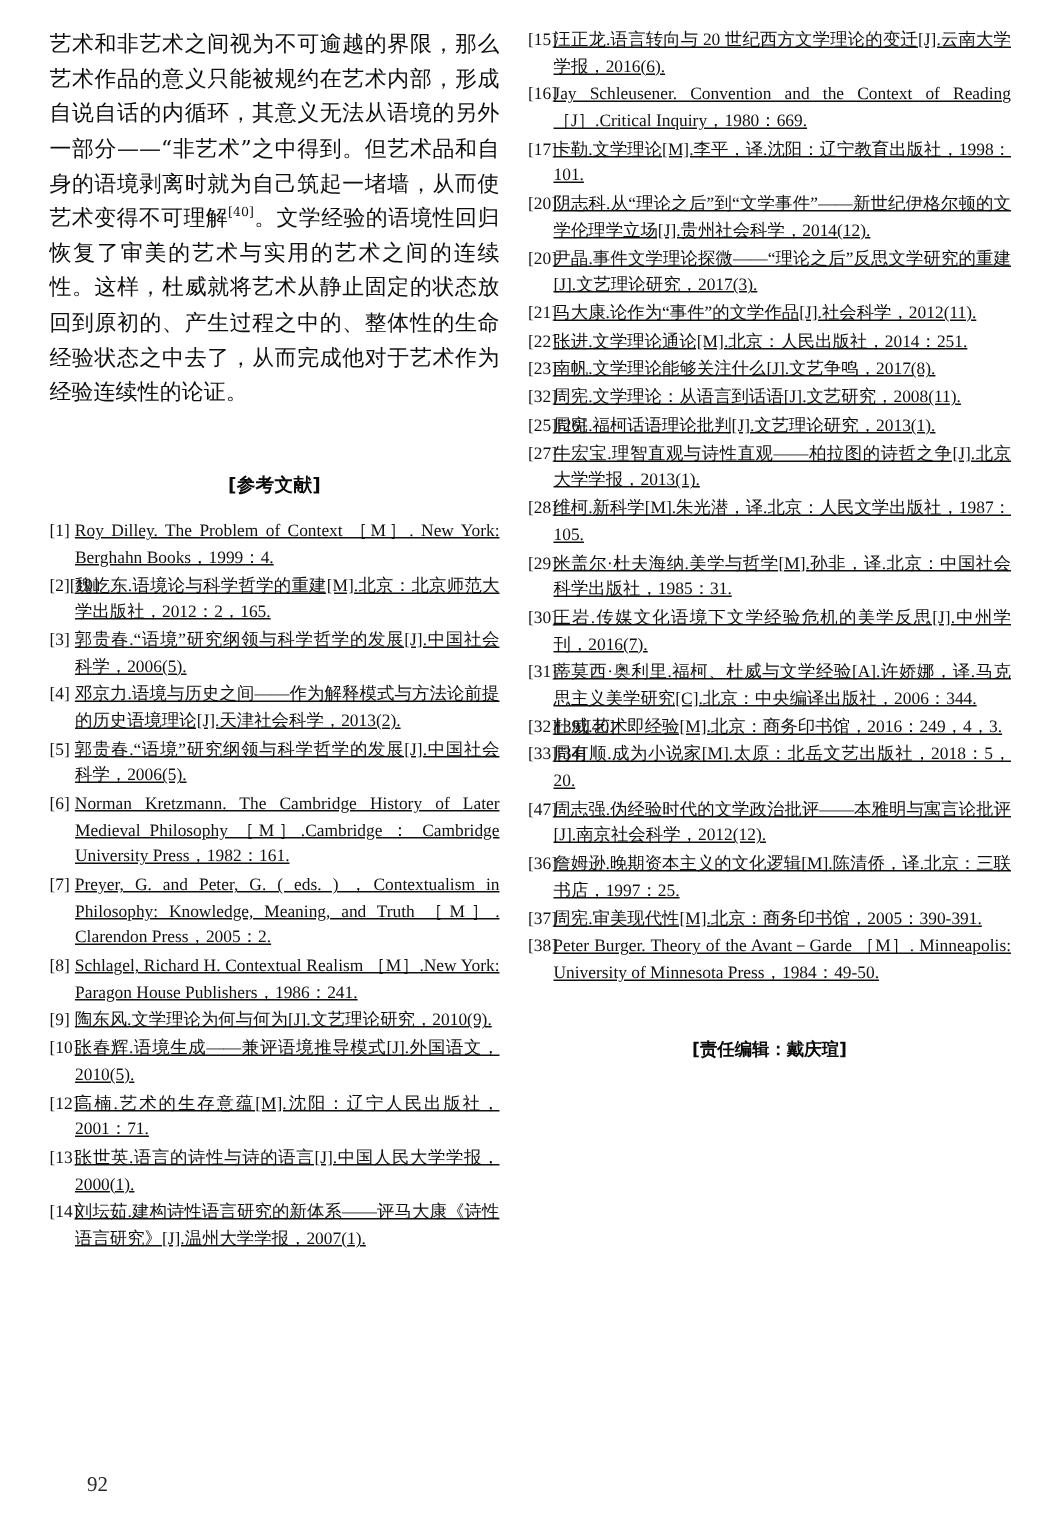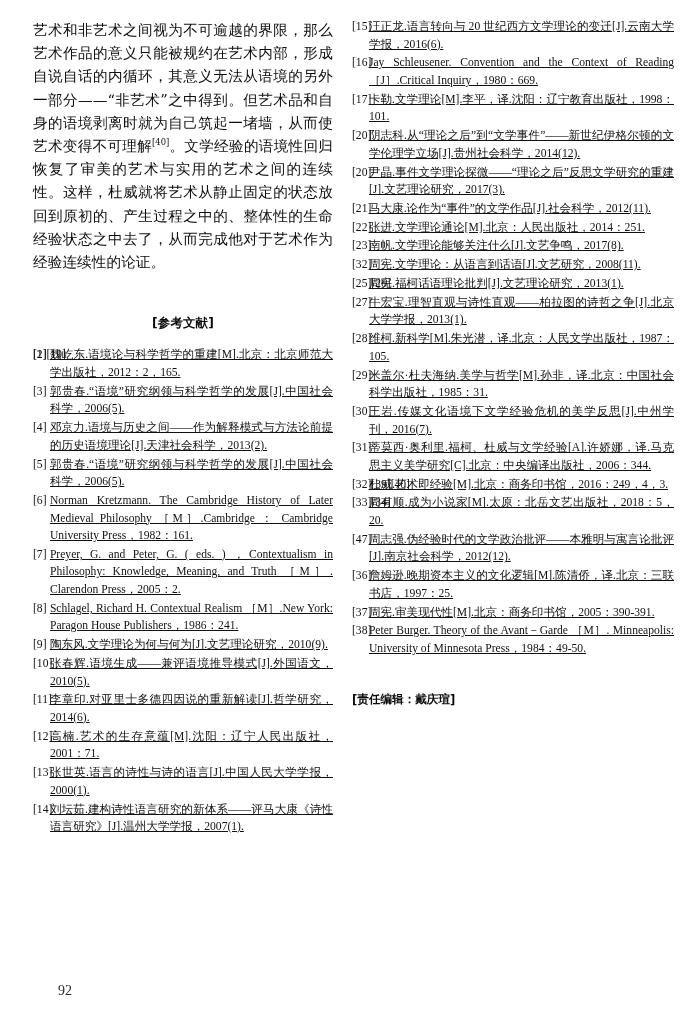--- a/index.html
+++ b/index.html
@@ -102,21 +102,21 @@
     text-indent: 0;
   }
   .ref .body { display: inline; }
   
   .ref:last-child { margin-bottom: 0; }
 
   
   .editor-credit {
     margin: 0;
     padding-top: 34px;
-    text-align: left;
+    text-align: center;
     font-family: "DejaVu Sans", "Liberation Sans", sans-serif;
     font-weight: bold;
     font-size: 11.6px;
     color: #0b0b0b;
   }
 
   
   .folio {
     position: absolute;
     left: 25px;
@@ -136,31 +136,30 @@
 
     <div class="col col-left">
 
       <p class="prose"><span>艺术和非艺术之间视为不可逾越的界限，那么艺术作品的意义只能被规约在艺术内部，形成自说自话的内循环，其意义无法从语境的另外一部分——“非艺术”之中得到。但艺术品和自身的语境剥离时就为自己筑起一堵墙，从而使艺术变得不可理解</span><span class="sup">[40]</span><span>。文学经验的语境性回归恢复了审美的艺术与实用的艺术之间的连续性。这样，杜威就将艺术从静止固定的状态放回到原初的、产生过程之中的、整体性的生命经验状态之中去了，从而完成他对于艺术作为经验连续性的论证。</span></p>
 
       <div class="heading-gap-top"></div>
       <p class="ref-heading">[参考文献]</p>
       <div class="heading-gap-bottom"></div>
 
       <ol class="reflist" id="reflist-left">
-          <li class="ref"><span class="num">[1]</span></li>
+          <li class="ref"><span class="num">[1]</span><span class="body">Roy Dilley. The Problem of Context ［M］. New York: Berghahn Books，1999：4.</span></li>
           <li class="ref"><span class="num">[2][19]</span><span class="body">魏屹东.语境论与科学哲学的重建[M].北京：北京师范大学出版社，2012：2，165.</span></li>
           <li class="ref"><span class="num">[3]</span><span class="body">郭贵春.“语境”研究纲领与科学哲学的发展[J].中国社会科学，2006(5).</span></li>
           <li class="ref"><span class="num">[4]</span><span class="body">邓京力.语境与历史之间——作为解释模式与方法论前提的历史语境理论[J].天津社会科学，2013(2).</span></li>
           <li class="ref"><span class="num">[5]</span><span class="body">郭贵春.“语境”研究纲领与科学哲学的发展[J].中国社会科学，2006(5).</span></li>
           <li class="ref"><span class="num">[6]</span><span class="body">Norman Kretzmann. The Cambridge History of Later Medieval Philosophy ［M］.Cambridge ： Cambridge University Press，1982：161.</span></li>
           <li class="ref"><span class="num">[7]</span><span class="body">Preyer, G. and Peter, G. ( eds. ) ，Contextualism in Philosophy: Knowledge, Meaning, and Truth ［M］. Clarendon Press，2005：2.</span></li>
           <li class="ref"><span class="num">[8]</span><span class="body">Schlagel, Richard H. Contextual Realism ［M］.New York: Paragon House Publishers，1986：241.</span></li>
           <li class="ref"><span class="num">[9]</span><span class="body">陶东风.文学理论为何与何为[J].文艺理论研究，2010(9).</span></li>
           <li class="ref"><span class="num">[10]</span><span class="body">张春辉.语境生成——兼评语境推导模式[J].外国语文，2010(5).</span></li>
-          <li class="ref"><span class="num">[11]</span><span class="body">李章印.对亚里士多德四因说的重新解读[J].哲学研究，2014(6).</span></li>
           <li class="ref"><span class="num">[12]</span><span class="body">高楠.艺术的生存意蕴[M].沈阳：辽宁人民出版社，2001：71.</span></li>
           <li class="ref"><span class="num">[13]</span><span class="body">张世英.语言的诗性与诗的语言[J].中国人民大学学报，2000(1).</span></li>
           <li class="ref"><span class="num">[14]</span><span class="body">刘坛茹.建构诗性语言研究的新体系——评马大康《诗性语言研究》[J].温州大学学报，2007(1).</span></li>
         </ol>
 
     </div>
 
     <div class="col col-right">
 
       <ol class="reflist" id="reflist-right">

